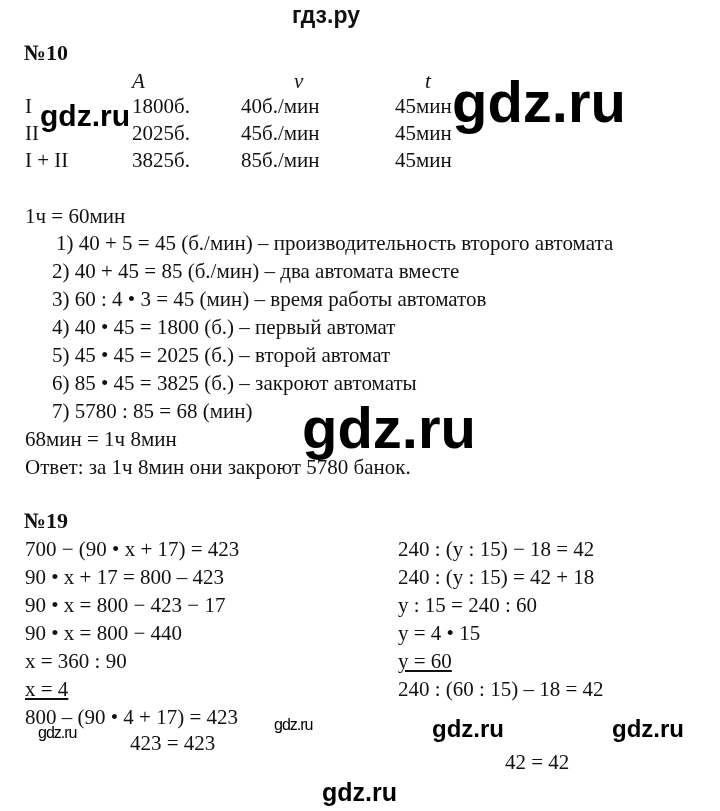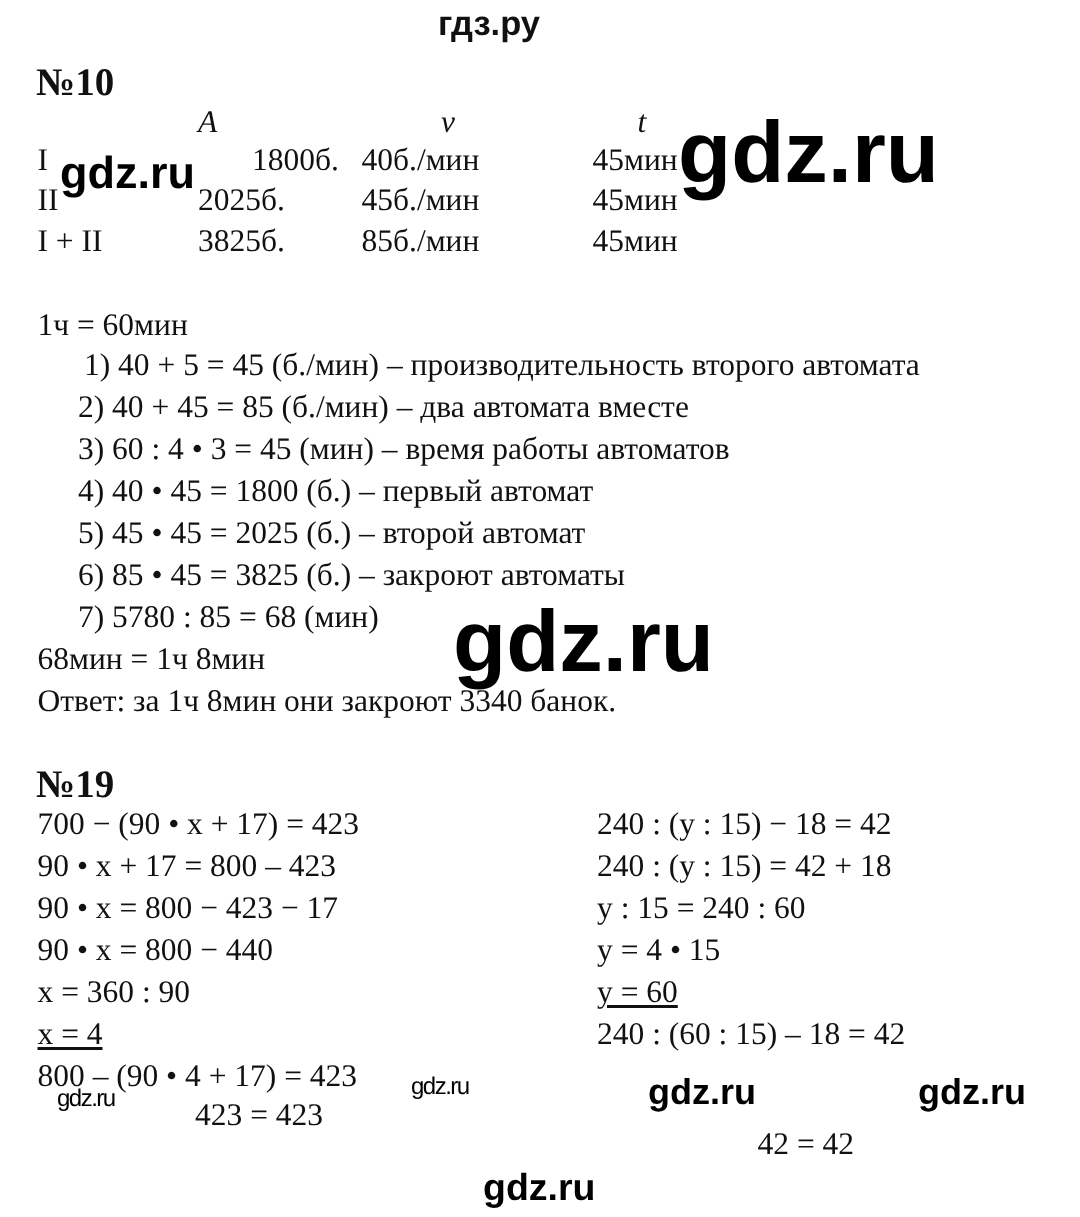--- a/index.html
+++ b/index.html
@@ -3,40 +3,40 @@
   <meta charset="utf-8">
   <style>
     html, body { margin: 0; padding: 0; }
     body {
       width: 720px; height: 811px; background: #ffffff; position: relative; overflow: hidden;
       font-family: "Liberation Serif", serif; color: #111111;
     }
     .abs { position: absolute; white-space: nowrap; }
     .serif { font-family: "Liberation Serif", serif; font-size: 21px; line-height: 27px; }
     .header-title { font-family: "Liberation Sans", sans-serif; font-weight: bold; font-size: 23px; left: 0; width: 652px; text-align: center; top: 2px; }
-    .task-num { font-family: "Liberation Serif", serif; font-weight: bold; font-size: 26px; }
+    .task-num { font-family: "Liberation Serif", serif; font-weight: bold; font-size: 22px; }
     .italic { font-style: italic; }
     .u { text-decoration: underline; }
     .wm { font-family: "Liberation Sans", sans-serif; font-weight: bold; color: #000; }
     .wm-thin { font-family: "Liberation Sans", sans-serif; color: #000; }
   </style>
 </head>
 <body>
 
 <div class="abs header-title">гдз.ру</div>
 
 <div class="abs task-num" style="left:24px; top:40px;">№10</div>
 
 <div>
   <div class="abs serif italic" style="left:132px; top:68px;">A</div>
   <div class="abs serif italic" style="left:294px; top:68px;">v</div>
   <div class="abs serif italic" style="left:425px; top:68px;">t</div>
 
   <div class="abs serif" style="left:25px; top:93px;">I</div>
-  <div class="abs serif" style="left:132px; top:93px;margin-left:36px;">1800б.</div>
+  <div class="abs serif" style="left:132px; top:93px;">1800б.</div>
   <div class="abs serif" style="left:241px; top:93px;">40б./мин</div>
   <div class="abs serif" style="left:395px; top:93px;">45мин</div>
 
   <div class="abs serif" style="left:25px; top:120px;">II</div>
   <div class="abs serif" style="left:132px; top:120px;">2025б.</div>
   <div class="abs serif" style="left:241px; top:120px;">45б./мин</div>
   <div class="abs serif" style="left:395px; top:120px;">45мин</div>
 
   <div class="abs serif" style="left:25px; top:147px;text-align:right;">I + II</div>
   <div class="abs serif" style="left:132px; top:147px;">3825б.</div>
@@ -50,21 +50,21 @@
   <div class="abs serif" style="left:56px; top:230px;">1) 40 + 5 = 45 (б./мин) – производительность второго автомата</div>
   <div class="abs serif" style="left:52px; top:258px;">2) 40 + 45 = 85 (б./мин) – два автомата вместе</div>
   <div class="abs serif" style="left:52px; top:286px;">3) 60 : 4 • 3 = 45 (мин) – время работы автоматов</div>
   <div class="abs serif" style="left:52px; top:314px;">4) 40 • 45 = 1800 (б.) – первый автомат</div>
   <div class="abs serif" style="left:52px; top:342px;">5) 45 • 45 = 2025 (б.) – второй автомат</div>
   <div class="abs serif" style="left:52px; top:370px;">6) 85 • 45 = 3825 (б.) – закроют автоматы</div>
   <div class="abs serif" style="left:52px; top:398px;">7) 5780 : 85 = 68 (мин)</div>
 </div>
 
 <div class="abs serif" style="left:25px; top:426px;">68мин = 1ч 8мин</div>
-<div class="abs serif" style="left:25px; top:454px;">Ответ: за 1ч 8мин они закроют 3340 банок.</div>
+<div class="abs serif" style="left:25px; top:454px;">Ответ: за 1ч 8мин они закроют 5780 банок.</div>
 
 <div class="abs task-num" style="left:24px; top:508px;">№19</div>
 
 <div>
   <div class="abs serif" style="left:25px; top:536px;">700 − (90 • x + 17) = 423</div>
   <div class="abs serif" style="left:25px; top:564px;">90 • x + 17 = 800 – 423</div>
   <div class="abs serif" style="left:25px; top:592px;">90 • x = 800 − 423 − 17</div>
   <div class="abs serif" style="left:25px; top:620px;">90 • x = 800 − 440</div>
   <div class="abs serif" style="left:25px; top:648px;">x = 360 : 90</div>
   <div class="abs serif u" style="left:25px; top:676px;">x = 4</div>

